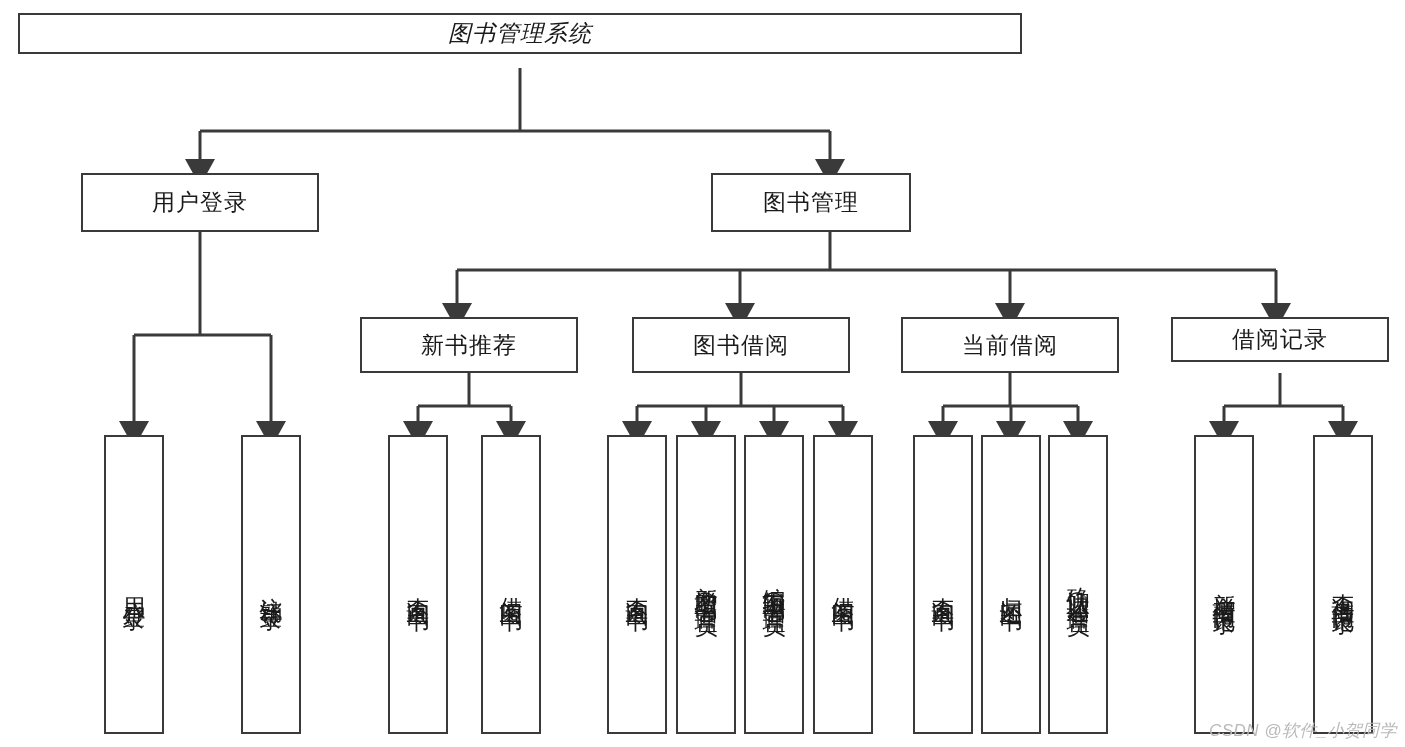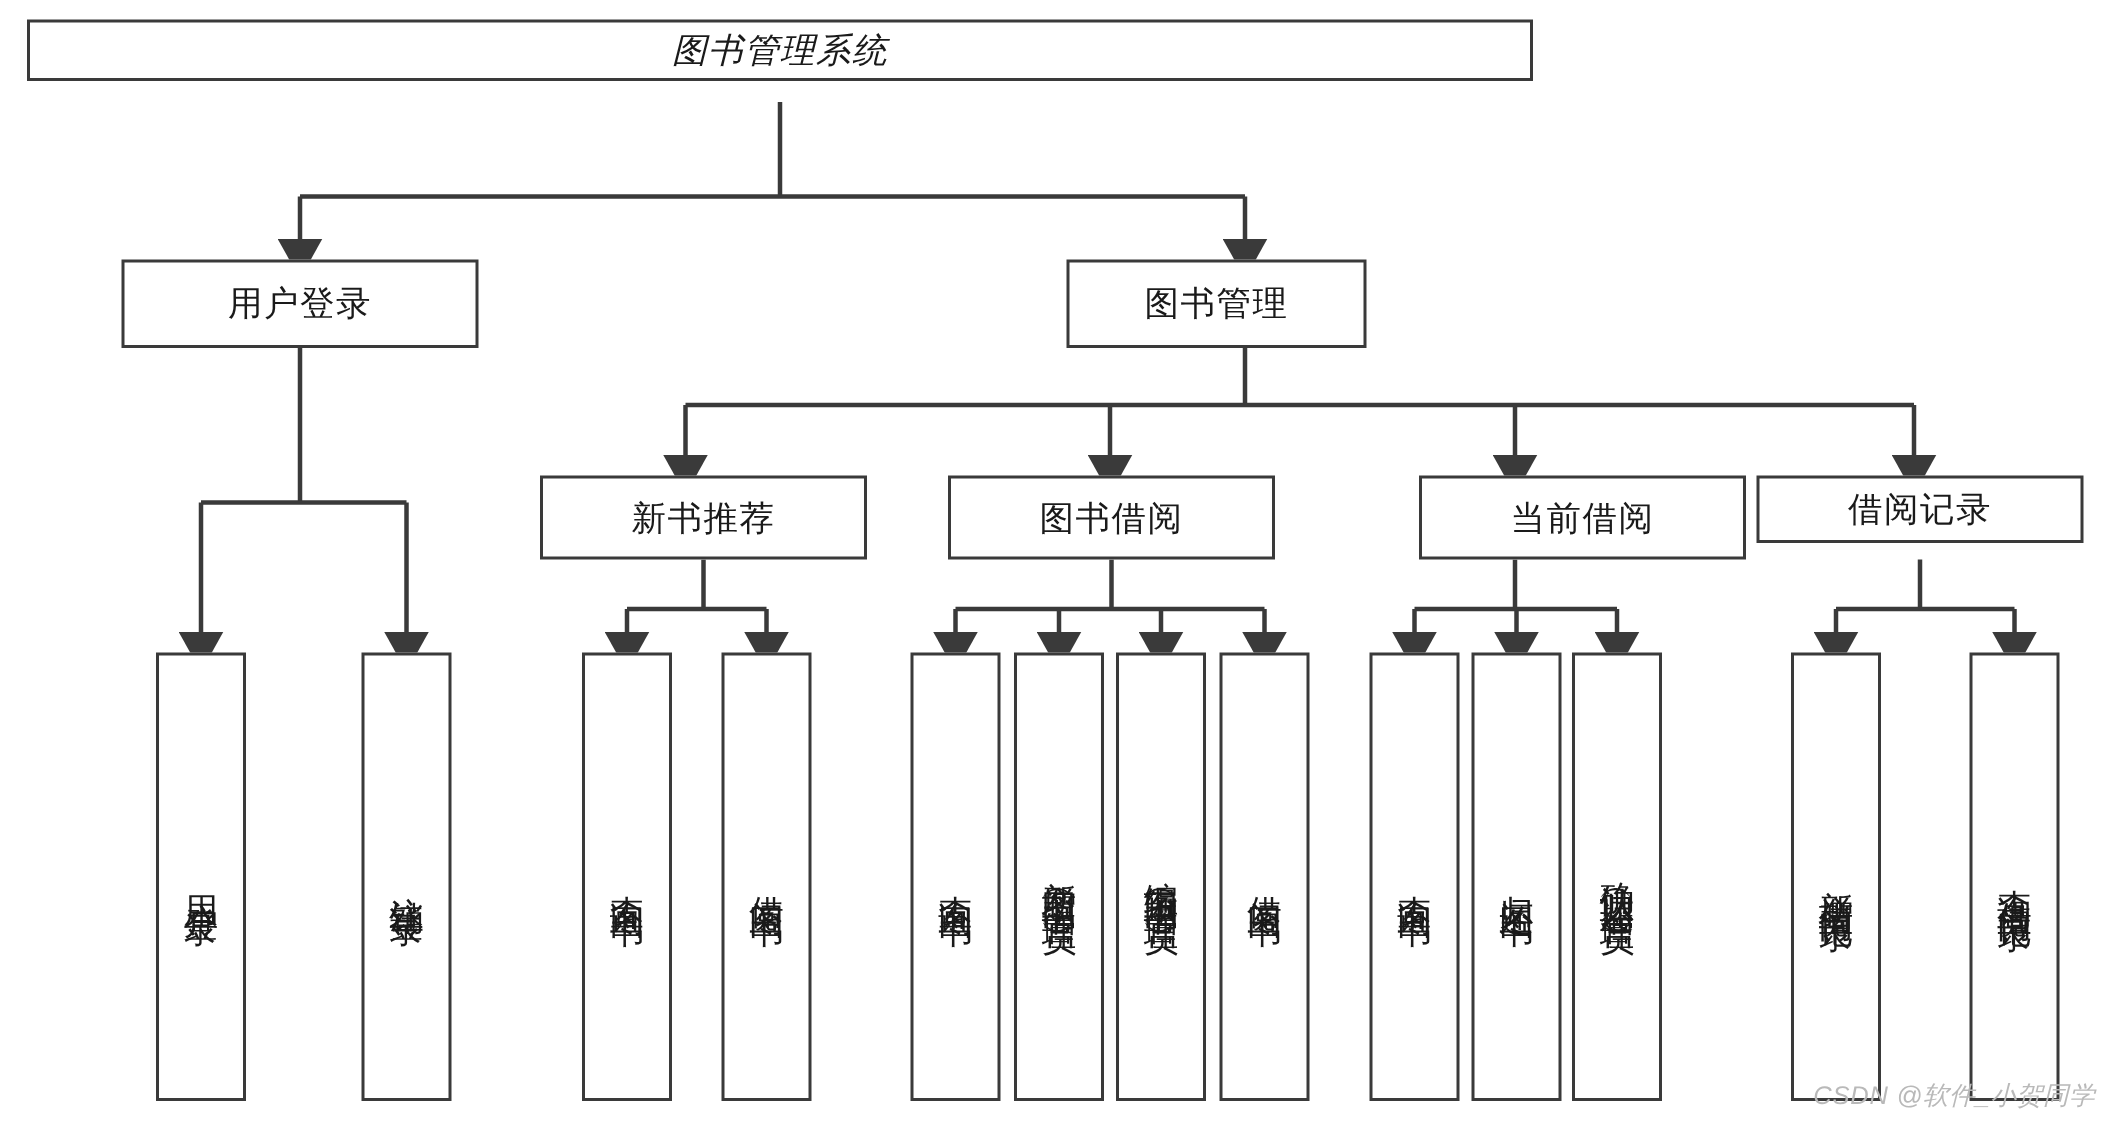--- a/index.html
+++ b/index.html
@@ -126,21 +126,21 @@
   <div class="node horizontal" style="left:711px; top:173px; width:200px; height:59px;">
     <span>图书管理</span>
   </div>
 
   <div class="node horizontal" style="left:360px; top:317px; width:218px; height:56px;">
     <span>新书推荐</span>
   </div>
   <div class="node horizontal" style="left:632px; top:317px; width:218px; height:56px;">
     <span>图书借阅</span>
   </div>
-  <div class="node horizontal" style="left:946px; top:317px; width:218px; height:56px;">
+  <div class="node horizontal" style="left:901px; top:317px; width:218px; height:56px;">
     <span>当前借阅</span>
   </div>
   <div class="node horizontal" style="left:1171px; top:317px; width:218px; height:45px;">
     <span>借阅记录</span>
   </div>
 
   <div class="node vertical" style="left:104px; top:435px; width:60px; height:299px;">
     <span>用户登录</span>
   </div>
   <div class="node vertical" style="left:241px; top:435px; width:60px; height:299px;">

